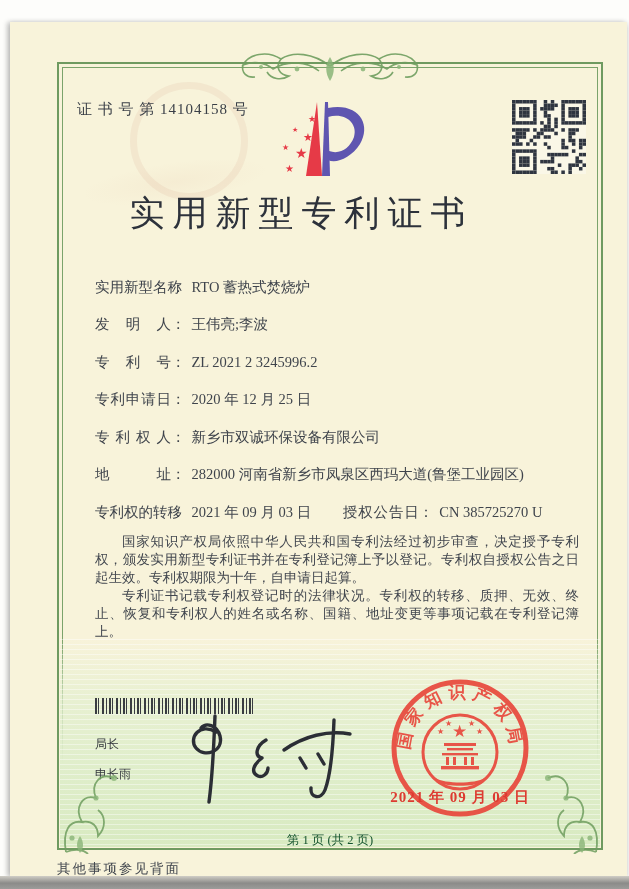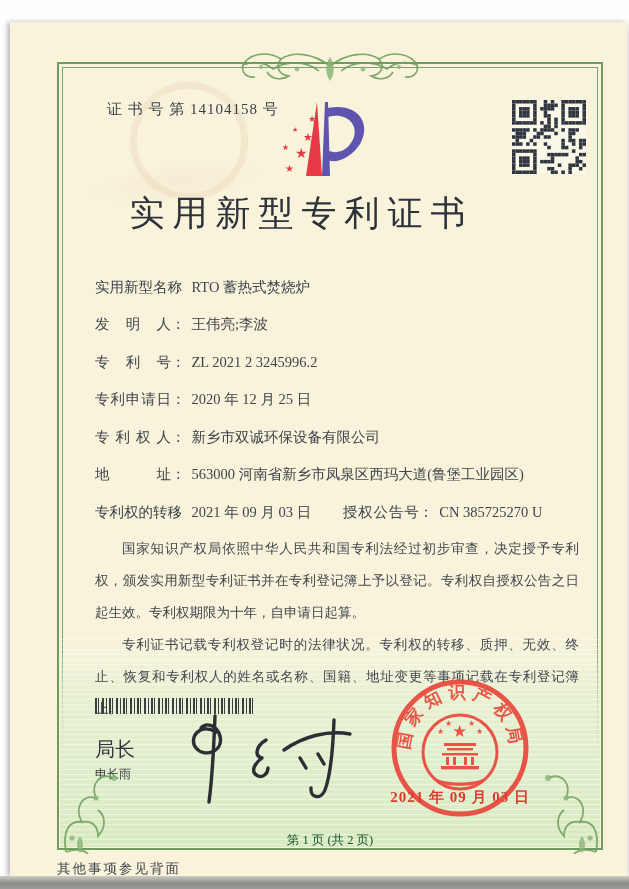--- a/index.html
+++ b/index.html
@@ -13,35 +13,35 @@
     border:2px solid #6f9a60;box-sizing:border-box;}
   .frame::before{content:"";position:absolute;inset:3px;border:1px solid #7ba36b;pointer-events:none;}
   .green-zone{position:absolute;left:1px;right:1px;bottom:1px;height:208px;
     background:linear-gradient(to bottom,rgba(226,239,206,0) 0%,rgba(226,239,206,.75) 30%,#e0eecb 60%,#d8eac1 100%);}
   .wave-lines{position:absolute;inset:0;opacity:.5;
     background:repeating-linear-gradient(to bottom,rgba(255,255,255,.85) 0 1px,rgba(255,255,255,0) 1px 5px);}
   .ghost-ring{position:absolute;left:120px;top:60px;width:104px;height:104px;border-radius:50%;
     border:7px solid rgba(206,152,128,.13);}
   .ghost-smudge{position:absolute;left:70px;top:140px;width:190px;height:40px;border-radius:50%;
     background:radial-gradient(ellipse at center,rgba(210,150,120,.07),rgba(210,150,120,0) 70%);transform:rotate(-8deg);}
-  .cert-number{position:absolute;left:97px;top:78px;font-size:15px;color:#3a3f47;letter-spacing:1px;}
+  .cert-number{position:absolute;left:67px;top:78px;font-size:15px;color:#3a3f47;letter-spacing:1px;}
   .logo{position:absolute;left:268px;top:74px;}
   .qr{position:absolute;left:502px;top:78px;}
   .title{position:absolute;left:47px;top:168px;width:489px;text-align:center;
     font-size:35px;color:#2d323b;letter-spacing:8px;font-weight:500;}
   .fields{position:absolute;left:85px;top:0;width:500px;}
   .frow{position:absolute;left:0;font-size:14.5px;color:#3f444c;white-space:nowrap;}
   .flabel{display:inline-block;width:76px;text-align:justify;text-align-last:justify;vertical-align:bottom;}
   .fcolon{display:inline-block;margin-right:6px;}
   .fgroup2{display:inline-block;margin-left:28px;}
-  .paras{position:absolute;left:85px;top:511px;width:484px;font-size:13.5px;color:#42474f;line-height:32px;text-align:justify;}
+  .paras{position:absolute;left:85px;top:511px;width:484px;font-size:13.5px;color:#42474f;line-height:18px;text-align:justify;}
   .paras p{margin:0;text-indent:2em;}
   .barcode{position:absolute;left:85px;top:676px;width:160px;height:16px;
     background:repeating-linear-gradient(90deg,#3a3d42 0 2px,rgba(0,0,0,0) 2px 3px,#3a3d42 3px 4px,rgba(0,0,0,0) 4px 7px,#3a3d42 7px 9px,rgba(0,0,0,0) 9px 11px,#3a3d42 11px 12px,rgba(0,0,0,0) 12px 14px);}
-  .sig-title{position:absolute;left:85px;top:714px;font-size:20px;color:#33373d;font-family:"Liberation Sans","DejaVu Sans",sans-serif;}
+  .sig-title{position:absolute;left:85px;top:714px;font-size:12px;color:#33373d;font-family:"Liberation Sans","DejaVu Sans",sans-serif;}
   .sig-name{position:absolute;left:85px;top:744px;font-size:12px;color:#33373d;font-family:Liberation Serif, serif;}
   .sig-hand{position:absolute;left:172px;top:688px;}
   .seal{position:absolute;left:376px;top:652px;}
   .seal-date{position:absolute;left:372px;top:766px;width:156px;text-align:center;
     font-size:15px;font-weight:bold;color:#dd3b31;letter-spacing:1px;}
   .page-footer{position:absolute;left:47px;top:810px;width:546px;text-align:center;font-size:12.5px;color:#14532d;}
   .back-note{position:absolute;left:47px;top:838px;width:546px;text-align:left;font-size:13.5px;color:#3f444c;letter-spacing:2px;}
   .ornament-top{position:absolute;left:225px;top:23px;}
   .flourish-bl{position:absolute;left:50px;top:736px;}
   .flourish-br{position:absolute;left:528px;top:736px;transform:scaleX(-1);}
@@ -319,28 +319,28 @@
       <div class="frow" style="top:331px">
         <span class="flabel">专利号</span><span class="fcolon">：</span><span>ZL 2021 2 3245996.2</span>
       </div>
       <div class="frow" style="top:368px">
         <span class="flabel">专利申请日</span><span class="fcolon">：</span><span>2020 年 12 月 25 日</span>
       </div>
       <div class="frow" style="top:406px">
         <span class="flabel">专利权人</span><span class="fcolon">：</span><span>新乡市双诚环保设备有限公司</span>
       </div>
       <div class="frow" style="top:443px">
-        <span class="flabel">地址</span><span class="fcolon">：</span><span>563000 河南省新乡市凤泉区西玛大道(鲁堡工业园区)</span>
+        <span class="flabel">地址</span><span class="fcolon">：</span><span>282000 河南省新乡市凤泉区西玛大道(鲁堡工业园区)</span>
       </div>
       <div class="frow" style="top:481px">
         <span>
           <span class="flabel">专利权的转移</span><span class="fcolon">：</span><span>2021 年 09 月 03 日</span>
         </span>
         <span class="fgroup2">
-          <span class="flabel">授权公告号</span><span class="fcolon">：</span><span>CN 385725270 U</span>
+          <span class="flabel">授权公告日</span><span class="fcolon">：</span><span>CN 385725270 U</span>
         </span>
       </div>
     </div>
 
     <div class="paras">
       <p>国家知识产权局依照中华人民共和国专利法经过初步审查，决定授予专利权，颁发实用新型专利证书并在专利登记簿上予以登记。专利权自授权公告之日起生效。专利权期限为十年，自申请日起算。</p>
       <p>专利证书记载专利权登记时的法律状况。专利权的转移、质押、无效、终止、恢复和专利权人的姓名或名称、国籍、地址变更等事项记载在专利登记簿上。</p>
     </div>
 
     <div class="barcode"></div>

